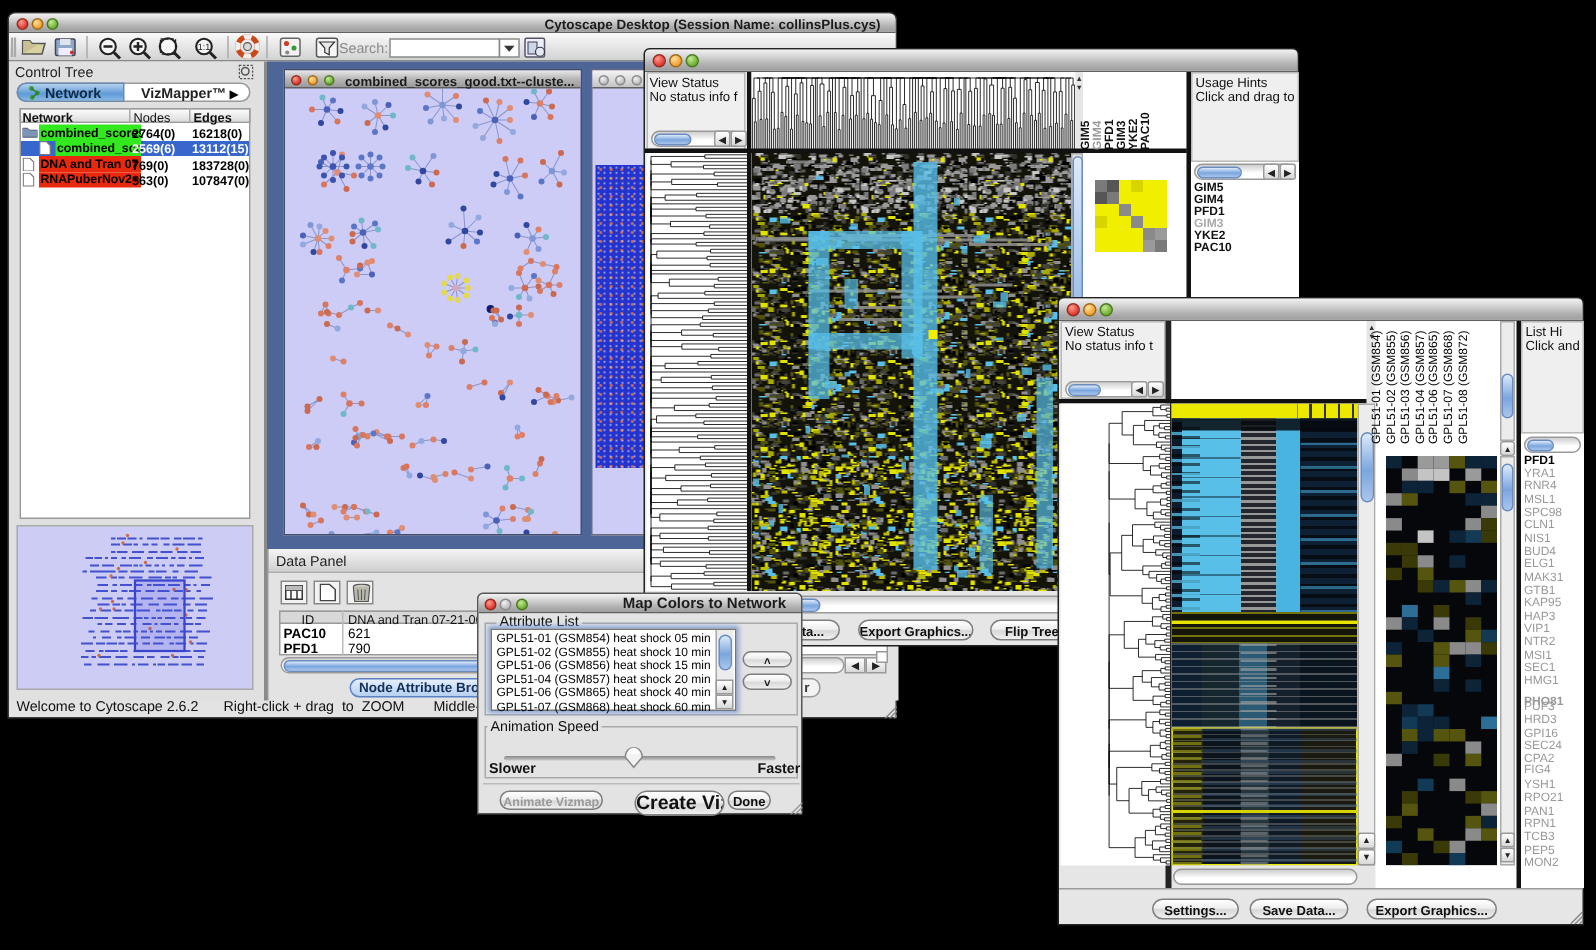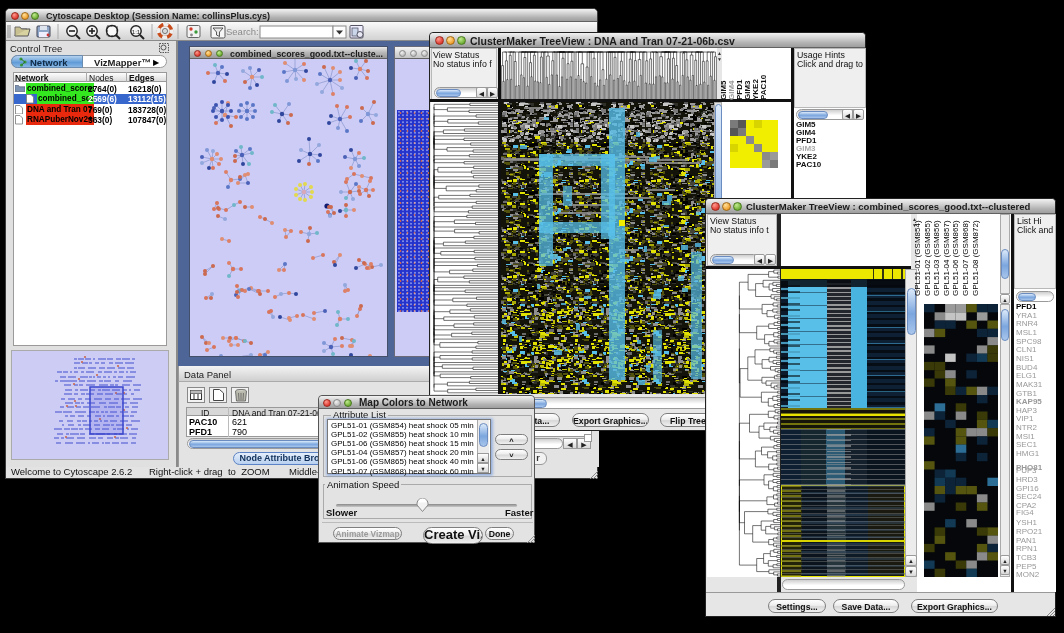--- a/index.html
+++ b/index.html
@@ -1,18 +1,18 @@
 <!DOCTYPE html>
 <html><head><meta charset="utf-8"><style>
 *{margin:0;padding:0;box-sizing:border-box}
 html,body{width:1064px;height:633px;background:#000;font-family:"Liberation Sans",sans-serif;overflow:hidden}
 #desk{position:absolute;left:0;top:0;width:1064px;height:633px;background:#000}
 .win{position:absolute}
 .tb{position:absolute;left:0;top:0;right:0;background:linear-gradient(180deg,#f2f2f2 0%,#cdcdcd 42%,#b2b2b2 70%,#9e9e9e 100%);border-bottom:1px solid #616161}
-.tbt{position:absolute;left:40px;right:10px;text-align:left;font-weight:bold;color:#1c1c1c;white-space:nowrap}
+.tbt{position:absolute;left:40px;right:10px;text-align:right;font-weight:bold;color:#1c1c1c;white-space:nowrap}
 .lt{position:absolute;border-radius:50%}
 .lr{background:radial-gradient(circle at 35% 30%,#ff9a8e,#df3a30 70%);border:1px solid #9a2a20}
 .ly{background:radial-gradient(circle at 35% 30%,#ffe09a,#efa02f 70%);border:1px solid #a06a18}
 .lg{background:radial-gradient(circle at 35% 30%,#c2eb90,#6fae35 70%);border:1px solid #4a7a20}
 .lgrey{background:radial-gradient(circle at 35% 30%,#f2f2f2,#bdbdbd 70%);border:1px solid #8a8a8a}
 .abs{position:absolute}
 .btn{position:absolute;white-space:nowrap;overflow:hidden;border:1px solid #7e7e7e;border-radius:9px;background:linear-gradient(180deg,#ffffff,#eeeeee 45%,#d8d8d8 55%,#f0f0f0);text-align:center;font-weight:bold;color:#111}
 .sbtrack{position:absolute;background:linear-gradient(180deg,#cfcfcf,#ffffff 60%);border:1px solid #9a9a9a;border-radius:7px}
 .sbthumb{position:absolute;background:linear-gradient(180deg,#dceafa,#7ba6de 55%,#a9c6ec);border:1px solid #6a8cc0;border-radius:6px}
 .sqbtn{position:absolute;background:linear-gradient(180deg,#fff,#d8d8d8);border:1px solid #9a9a9a;text-align:center;color:#222}
@@ -497,21 +497,20 @@
       <div class="sqbtn" style="left:571px;top:429px;width:14px;height:11px;font-size:7px;line-height:11px">▶</div>
       <div class="abs" style="left:578px;top:425px;width:8px;height:8px;background:#fff;border:1px solid #999"></div>
       <div class="abs" style="left:227px;top:443px;width:105px;height:13px;background:linear-gradient(180deg,#e4eefb,#b8d0f0);border:1.5px solid #5a82c4;border-radius:7px;text-align:center;font-size:9px;font-weight:bold;color:#10305a">Node Attribute Brows</div>
       <div class="abs" style="left:523px;top:443px;width:18px;height:13px;background:#f2f2f2;border:1px solid #999;border-radius:6px;text-align:center;font-size:9px;font-weight:bold;color:#333">r</div>
       <svg class="abs" style="left:584px;top:462px" width="8" height="8">
         <path d="M8 0 L0 8 M8 3 L3 8 M8 6 L6 8" stroke="#888" stroke-width="1"></path>
       </svg>
     </div>
     <div class="win" id="tv1" style="left:429px;top:32px;width:437px;height:399px;background:#e6e6e6;border:1px solid #222;border-radius:4px 4px 0 0">
       <div class="tb" style="height:15px;border-radius:4px 4px 0 0"></div>
-      <div class="tbt" style="top:1.5px;font-size:10.5px">ClusterMaker TreeView : DNA and Tran 07-21-06b.csv</div>
       <div class="lt lr" style="left:5px;top:3px;width:9px;height:9px"></div>
       <div class="lt ly" style="left:16px;top:3px;width:9px;height:9px"></div>
       <div class="lt lg" style="left:27px;top:3px;width:9px;height:9px"></div>
       <div class="pane" style="left:1px;top:15px;width:66px;height:52px;background:#efefef"></div>
       <div class="abs" style="left:3px;top:17px;font-size:8.8px;color:#111">View Status</div>
       <div class="abs" style="left:3px;top:26px;font-size:8.8px;color:#111">No status info f</div>
       <div class="sbtrack" style="left:4px;top:54px;width:60px;height:11px"></div>
       <div class="sbthumb" style="left:6px;top:55.5px;width:25px;height:8px"></div>
       <div class="sqbtn" style="left:46px;top:54px;width:11px;height:11px;font-size:6.5px;line-height:11px;border-radius:2px">◀</div>
       <div class="sqbtn" style="left:57px;top:54px;width:11px;height:11px;font-size:6.5px;line-height:11px;border-radius:2px">▶</div>
@@ -1876,21 +1875,20 @@
       <div class="abs" style="left:366px;top:127px;font-size:8px;font-weight:bold;color:#111">PAC10</div>
       <div class="sbtrack" style="left:73px;top:364px;width:212px;height:12px"></div>
       <div class="sbthumb" style="left:75px;top:365.5px;width:42px;height:9px"></div>
       <div class="btn" style="left:-8px;top:380px;width:58px;height:14px;font-size:8.7px;line-height:14px">Settings...</div>
       <div class="btn" style="left:60px;top:380px;width:70px;height:14px;font-size:8.7px;line-height:14px">Save Data...</div>
       <div class="btn" style="left:142px;top:380px;width:77px;height:14px;font-size:8.7px;line-height:14px">Export Graphics...</div>
       <div class="btn" style="left:230px;top:380px;width:80px;height:14px;font-size:8.7px;line-height:14px">Flip Tree Node</div>
     </div>
     <div class="win" id="tv2" style="left:705px;top:198px;width:351px;height:419px;background:#e6e6e6;border:1px solid #222;border-radius:4px 4px 0 0">
       <div class="tb" style="height:15px;border-radius:4px 4px 0 0"></div>
-      <div class="tbt" style="top:2px;font-size:9.5px">ClusterMaker TreeView : combined_scores_good.txt--clustered</div>
       <div class="lt lr" style="left:5px;top:3px;width:9px;height:9px"></div>
       <div class="lt ly" style="left:16px;top:3px;width:9px;height:9px"></div>
       <div class="lt lg" style="left:27px;top:3px;width:9px;height:9px"></div>
       <div class="pane" style="left:1px;top:15px;width:70px;height:52px;background:#efefef"></div>
       <div class="abs" style="left:4px;top:17px;font-size:8.8px;color:#111">View Status</div>
       <div class="abs" style="left:4px;top:26px;font-size:8.8px;color:#111;width:66px;overflow:hidden;white-space:nowrap">No status info t</div>
       <div class="sbtrack" style="left:4px;top:55px;width:49px;height:11px"></div>
       <div class="sbthumb" style="left:6px;top:56.5px;width:22px;height:8px"></div>
       <div class="sqbtn" style="left:48px;top:55px;width:11px;height:11px;font-size:6.5px;line-height:11px;border-radius:2px">◀</div>
       <div class="sqbtn" style="left:59px;top:55px;width:11px;height:11px;font-size:6.5px;line-height:11px;border-radius:2px">▶</div>
@@ -2058,21 +2056,21 @@
       <div class="abs" style="left:310px;top:111.7px;font-size:8px;font-weight:normal;color:#999">YRA1</div>
       <div class="abs" style="left:310px;top:120.3px;font-size:8px;font-weight:normal;color:#999">RNR4</div>
       <div class="abs" style="left:310px;top:128.9px;font-size:8px;font-weight:normal;color:#999">MSL1</div>
       <div class="abs" style="left:310px;top:137.6px;font-size:8px;font-weight:normal;color:#999">SPC98</div>
       <div class="abs" style="left:310px;top:146.2px;font-size:8px;font-weight:normal;color:#999">CLN1</div>
       <div class="abs" style="left:310px;top:154.9px;font-size:8px;font-weight:normal;color:#999">NIS1</div>
       <div class="abs" style="left:310px;top:163.6px;font-size:8px;font-weight:normal;color:#999">BUD4</div>
       <div class="abs" style="left:310px;top:172.2px;font-size:8px;font-weight:normal;color:#999">ELG1</div>
       <div class="abs" style="left:310px;top:180.9px;font-size:8px;font-weight:normal;color:#999">MAK31</div>
       <div class="abs" style="left:310px;top:189.5px;font-size:8px;font-weight:normal;color:#999">GTB1</div>
-      <div class="abs" style="left:310px;top:198.2px;font-size:8px;font-weight:bold;color:#999">KAP95</div>
+      <div class="abs" style="left:310px;top:198.2px;font-size:8px;font-weight:normal;color:#999">KAP95</div>
       <div class="abs" style="left:310px;top:206.8px;font-size:8px;font-weight:normal;color:#999">HAP3</div>
       <div class="abs" style="left:310px;top:215.4px;font-size:8px;font-weight:normal;color:#999">VIP1</div>
       <div class="abs" style="left:310px;top:224.1px;font-size:8px;font-weight:normal;color:#999">NTR2</div>
       <div class="abs" style="left:310px;top:232.8px;font-size:8px;font-weight:normal;color:#999">MSI1</div>
       <div class="abs" style="left:310px;top:241.4px;font-size:8px;font-weight:normal;color:#999">SEC1</div>
       <div class="abs" style="left:310px;top:250.1px;font-size:8px;font-weight:normal;color:#999">HMG1</div>
       <div class="abs" style="left:310px;top:264px;font-size:8px;font-weight:bold;color:#999">PHO81</div>
       <div class="abs" style="left:310px;top:267.4px;font-size:8px;font-weight:normal;color:#999">PUF3</div>
       <div class="abs" style="left:310px;top:276.0px;font-size:8px;font-weight:normal;color:#999">HRD3</div>
       <div class="abs" style="left:310px;top:284.6px;font-size:8px;font-weight:normal;color:#999">GPI16</div>

